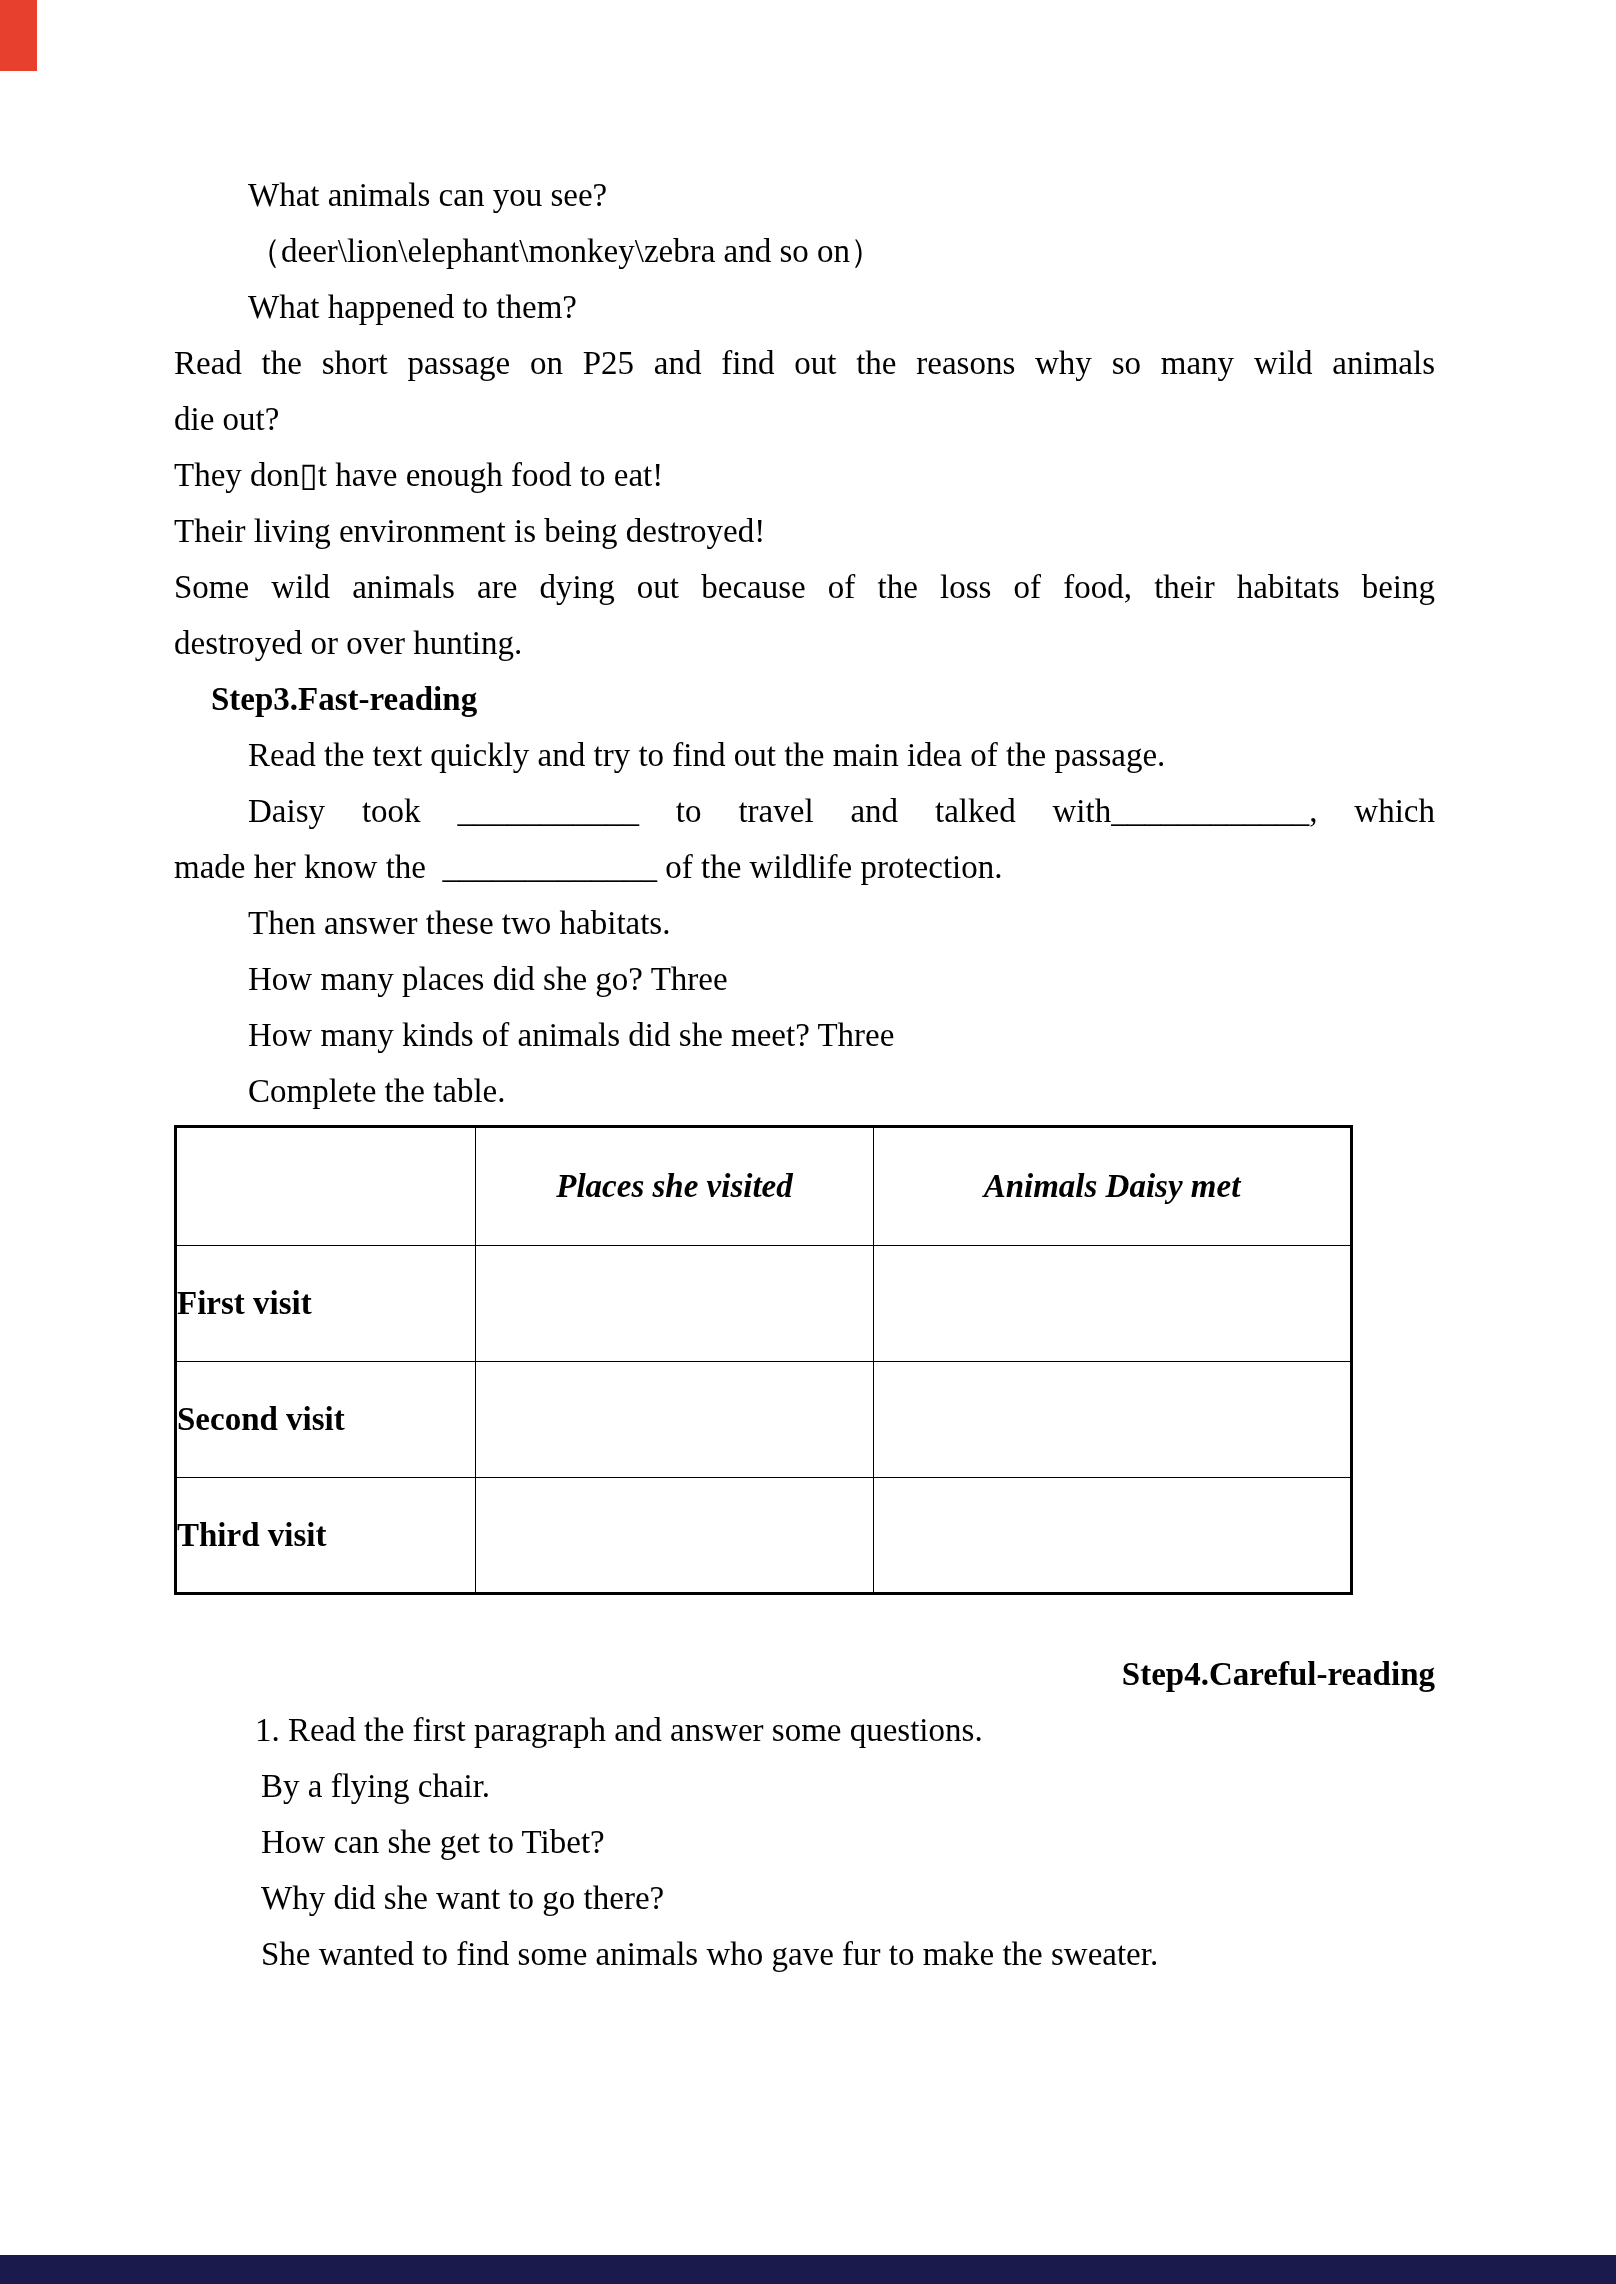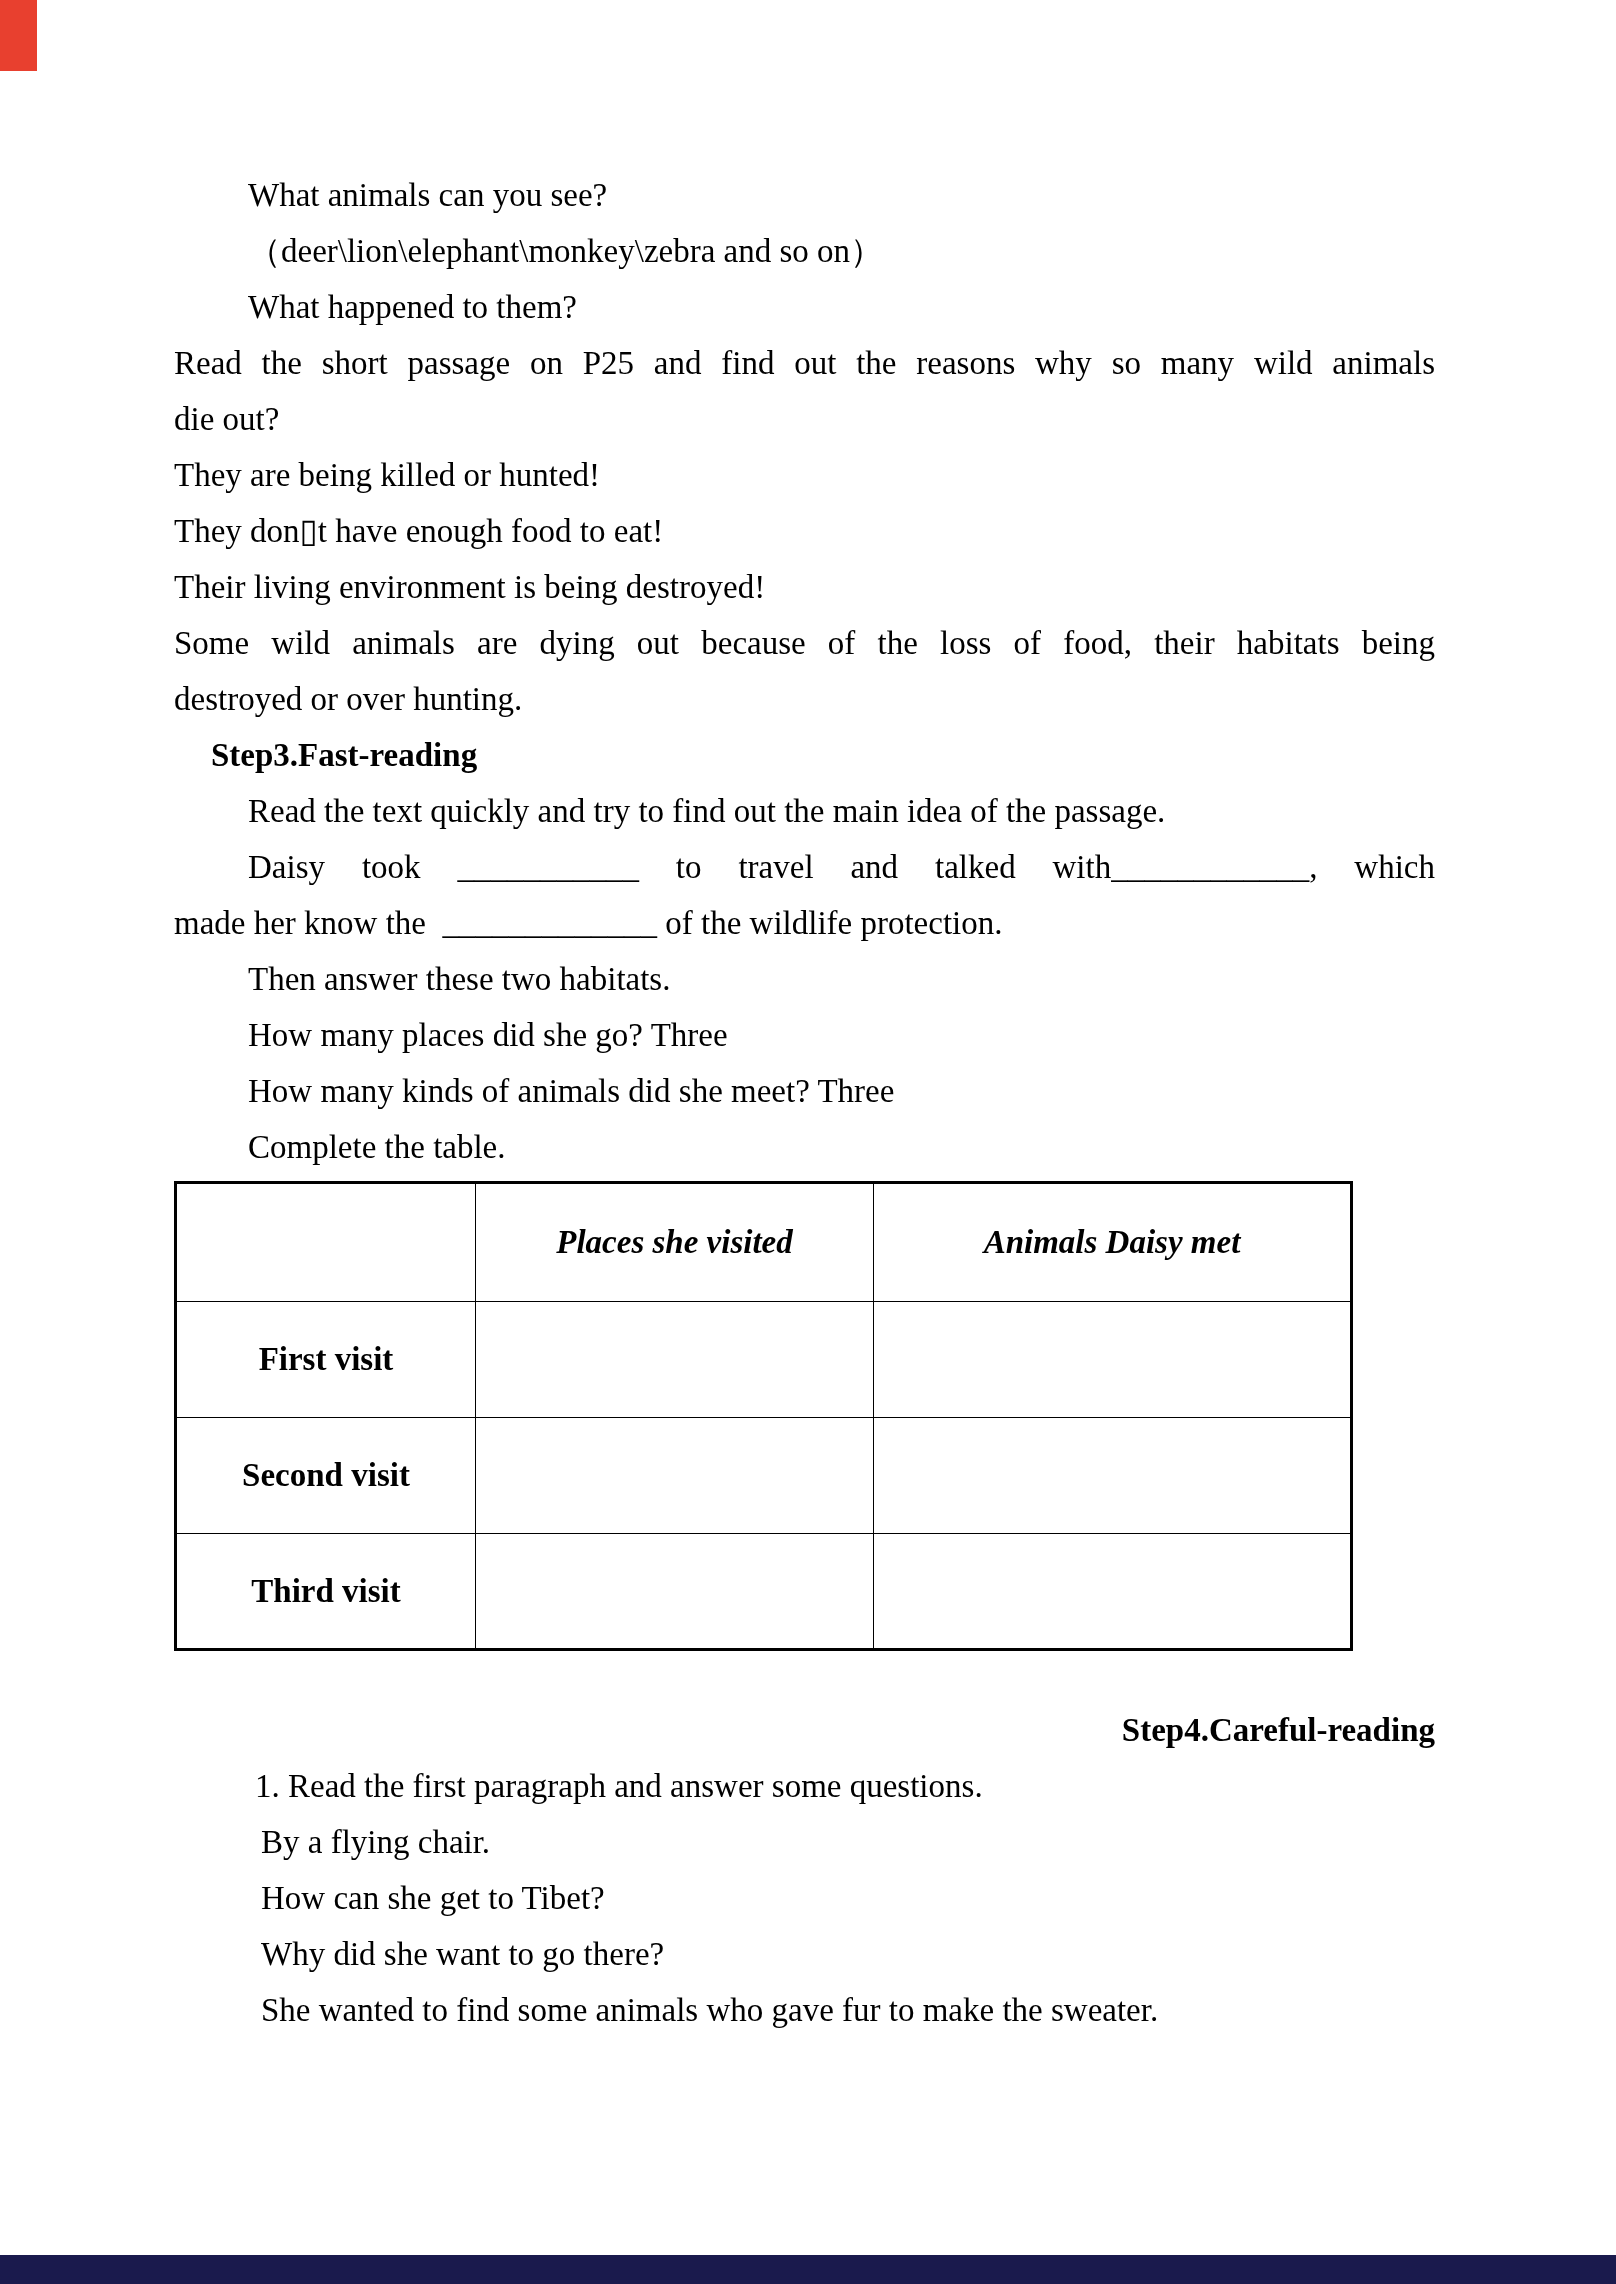--- a/index.html
+++ b/index.html
@@ -66,40 +66,38 @@
     padding: 0;
   }
   td.th {
     font-weight: bold;
     font-style: italic;
     text-align: center;
   }
   td.row-label {
     font-weight: bold;
     padding-left: 56px;
-    text-align: center;
   }
   tr.hdr-row  { height: 119px; }
   tr.data-row { height: 116px; }
 </style>
 </head>
 <body>
 
 <div class="corner-mark" style="background: rgb(232, 64, 47);"></div>
 
 <div class="content">
 
   <div class="line indent-a">What animals can you see?</div>
   <div class="line indent-a">（deer\lion\elephant\monkey\zebra and so on）</div>
   <div class="line indent-a">What happened to them?</div>
 
 
   <div class="line justify-last">Read the short passage on P25 and find out the reasons why so many wild animals</div>
   <div class="line">die out?</div>
-  <div class="line">They are being killed or hunted!</div>
   <div class="line">They don▯t have enough food to eat!</div>
   <div class="line">Their living environment is being destroyed!</div>
   <div class="line justify-last">Some wild animals are dying out because of the loss of food, their habitats being</div>
   <div class="line">destroyed or over hunting.</div>
 
   <div class="line step">Step3.Fast-reading</div>
 
   <div class="line indent-a">Read the text quickly and try to find out the main idea of the passage.</div>
   <div class="line indent-a justify-last">Daisy took ___________ to travel and talked with____________, which</div>
   <div class="line">made her know the &nbsp;_____________ of the wildlife protection.</div>

